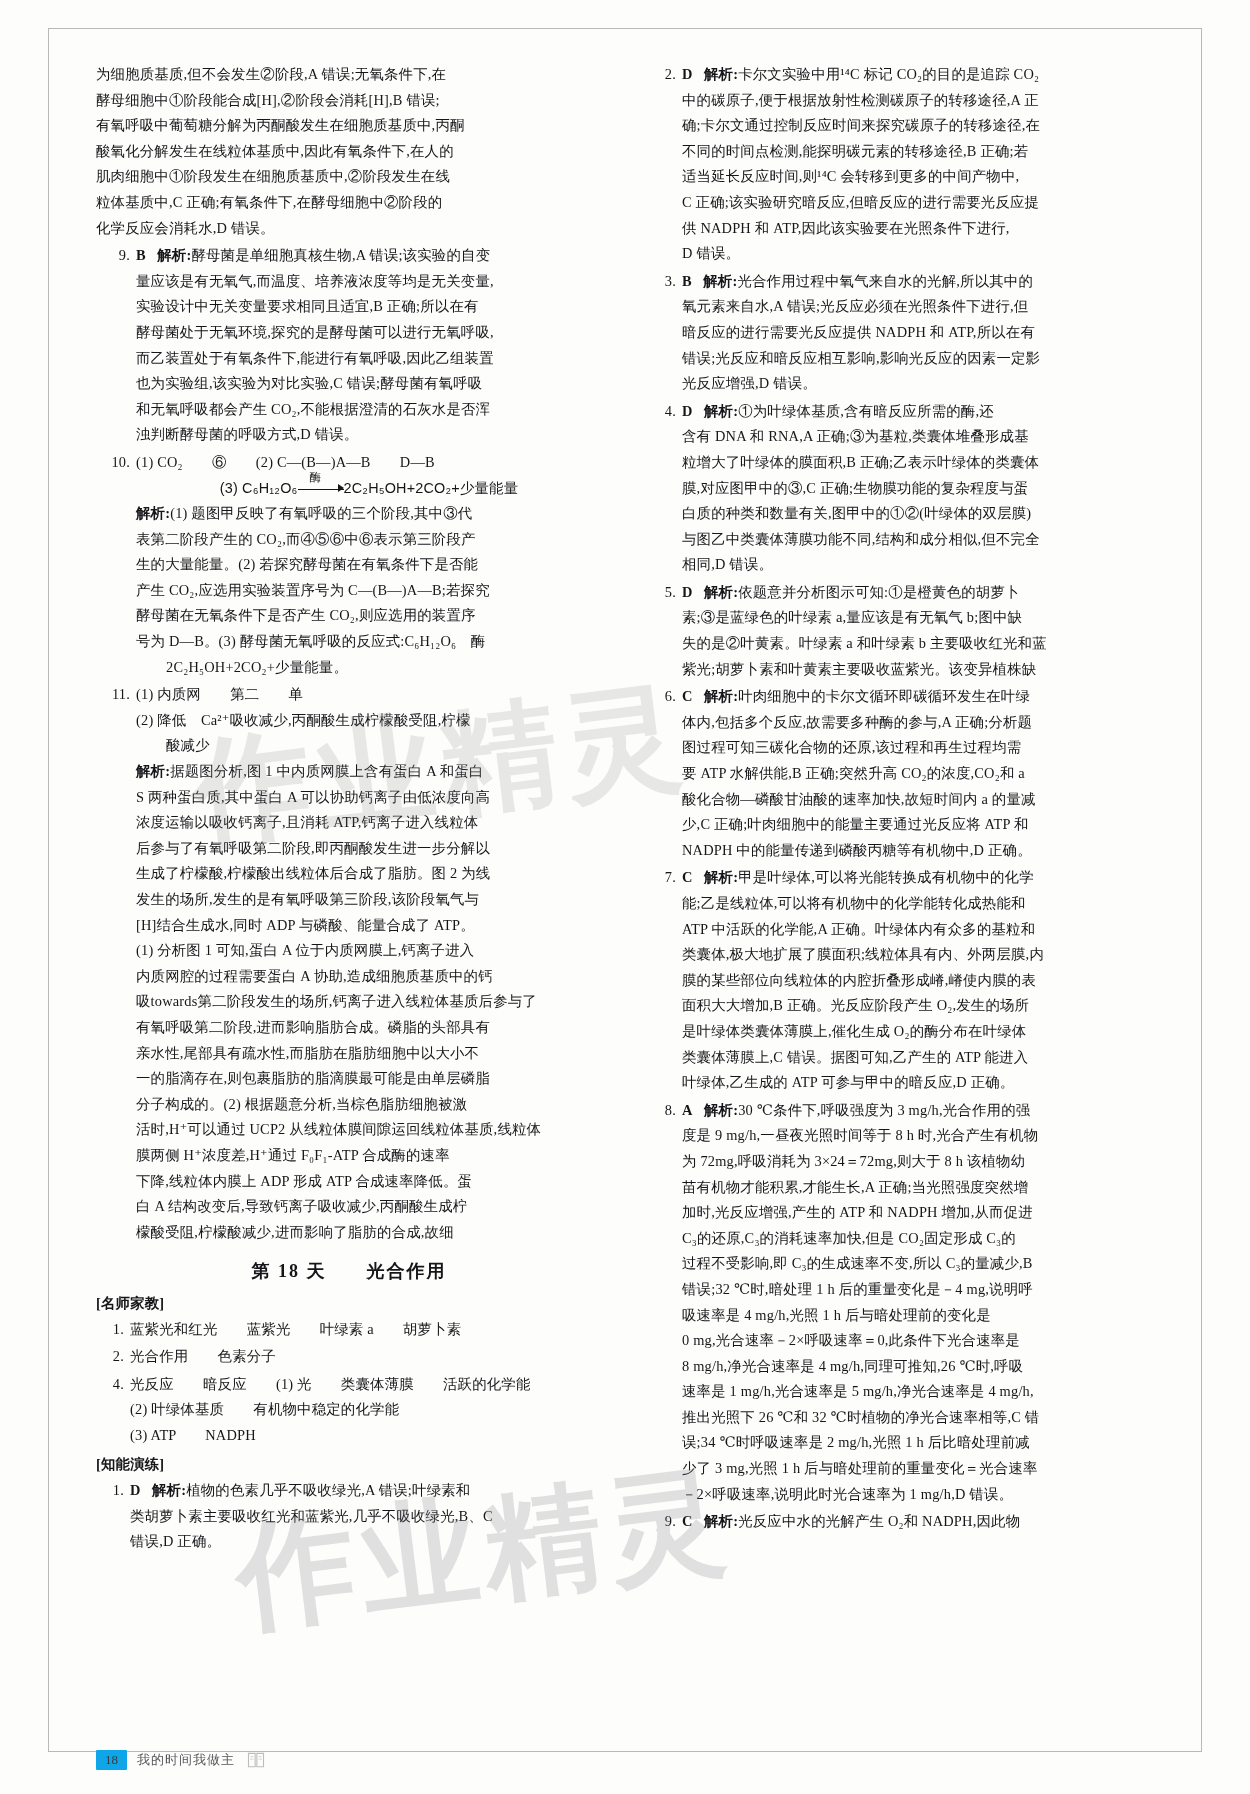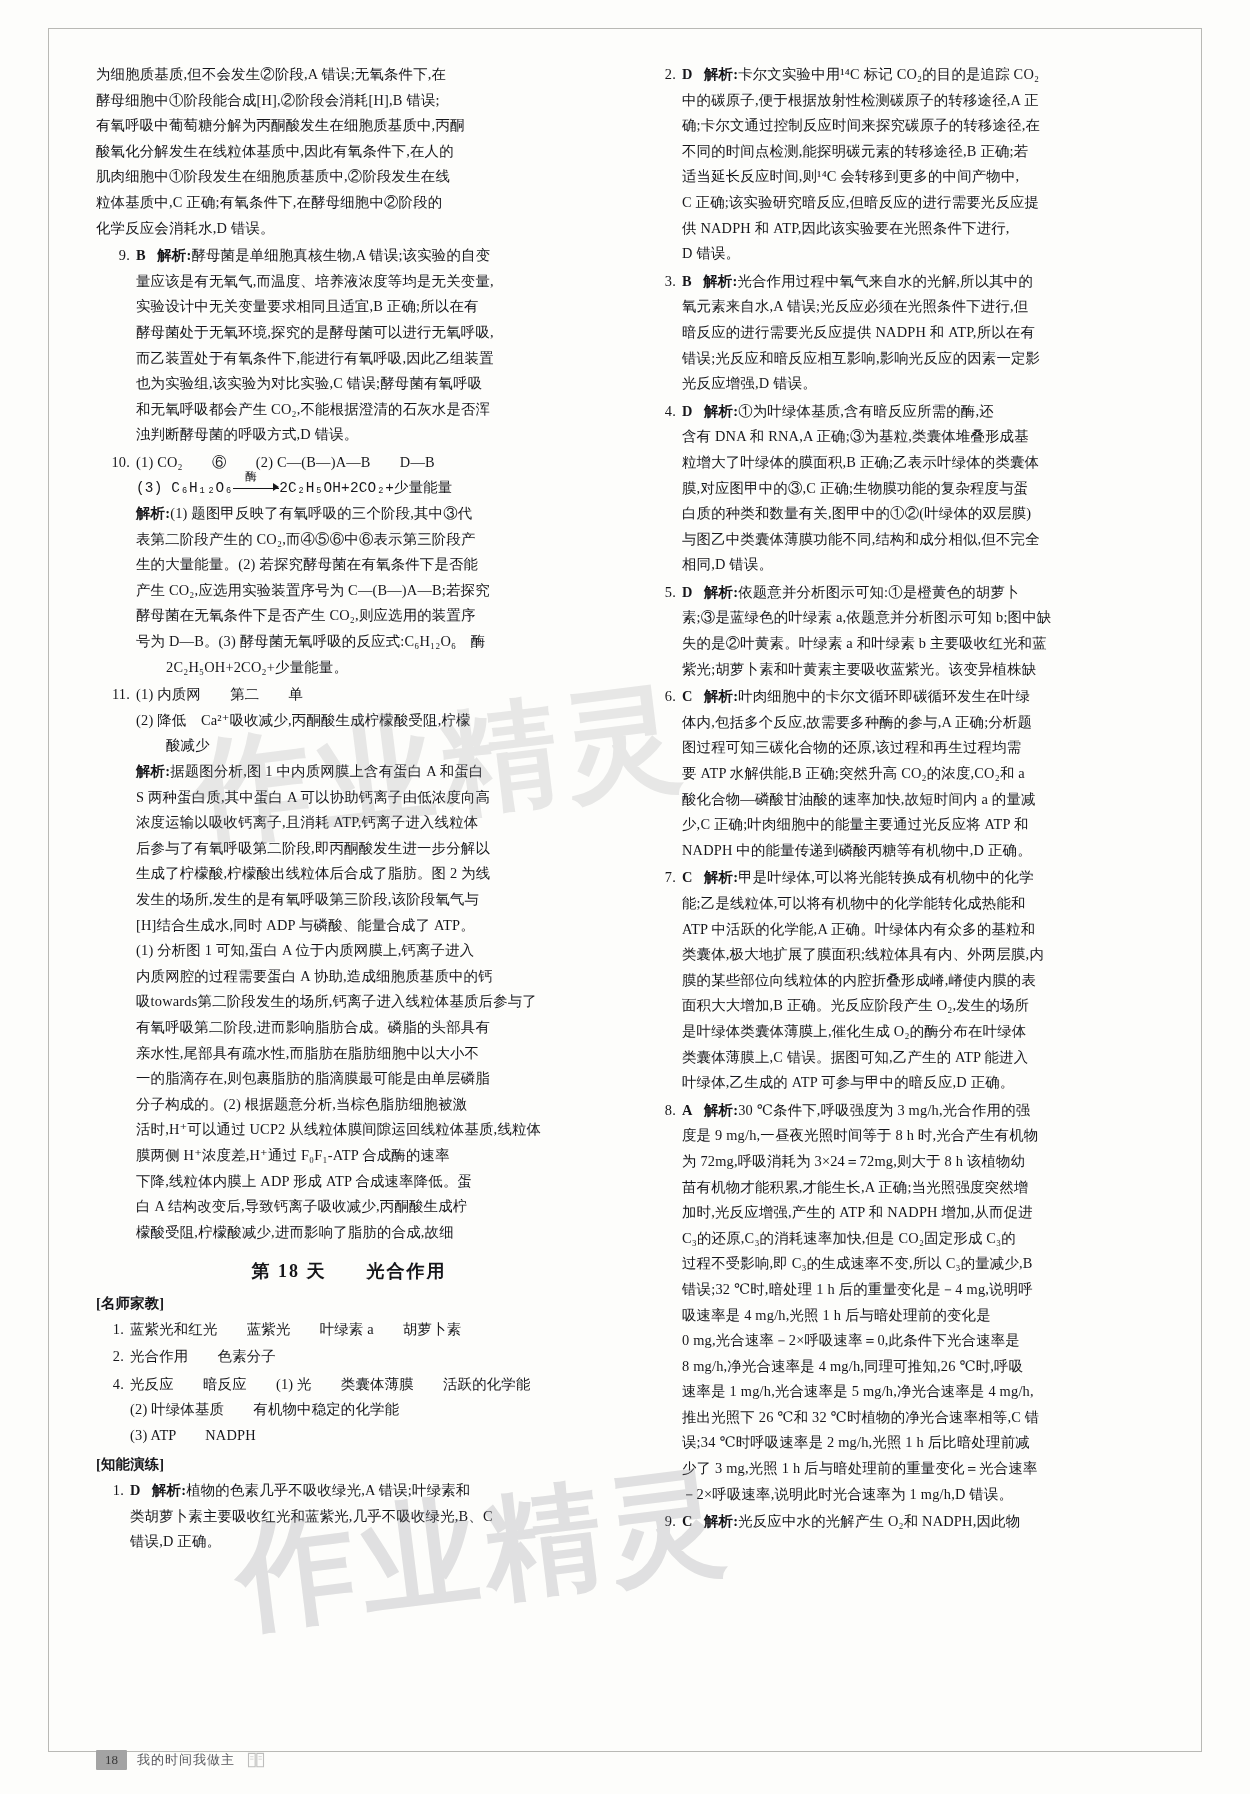--- a/index.html
+++ b/index.html
@@ -55,21 +55,21 @@
     font-weight:bold;
     font-size:18px;
     margin:14px 0 6px 0;
     letter-spacing:2px;
   }
   .boxhead{
     font-weight:bold;
     margin:4px 0 0 0;
     font-size:14.4px;
   }
-  .eq{font-family:Liberation Mono, monospace;}
+  .eq{font-family:Liberation Sans, sans-serif;text-align:center;}
   .arrowbox{
     display:inline-block;
     position:relative;
     width:46px;
     height:14px;
     vertical-align:middle;
   }
   .arrowbox .enz{
     position:absolute;
     left:12px;top:-17px;
@@ -94,21 +94,21 @@
   .footer{
     position:absolute;
     left:96px;bottom:24px;
     display:flex;align-items:center;
     gap:10px;
     font-size:13px;color:#55555a;
   }
   .pagenum{
     display:inline-block;
     padding:2px 9px;
-    background:#a3a3a3;
+    background:#0ea5e9;
     color:#3a3a3a;
     font-size:13px;
     border-radius:1px;
   }
   .footer-text{letter-spacing:1px;}
   .footer-logo{
     width:22px;height:20px;
     opacity:.55;
   }
   
@@ -309,21 +309,21 @@
         </div>
       </div>
 
       <div class="item">
         <div class="num">5.</div>
         <div class="body">
           <div>
             <span class="lbl">D</span>
             &nbsp;&nbsp;<span class="lbl">解析:</span><span>依题意并分析图示可知:①是橙黄色的胡萝卜</span>
           </div>
-          <div>素;③是蓝绿色的叶绿素 a,依题意并分析图示可知 b;图中缺</div>
+          <div>素;③是蓝绿色的叶绿素 a,量应该是有无氧气 b;图中缺</div>
           <div>失的是②叶黄素。叶绿素 a 和叶绿素 b 主要吸收红光和蓝</div>
           <div>紫光;胡萝卜素和叶黄素主要吸收蓝紫光。该变异植株缺</div>
           <div></div>
         </div>
       </div>
 
       <div class="item">
         <div class="num">6.</div>
         <div class="body">
           <div>

